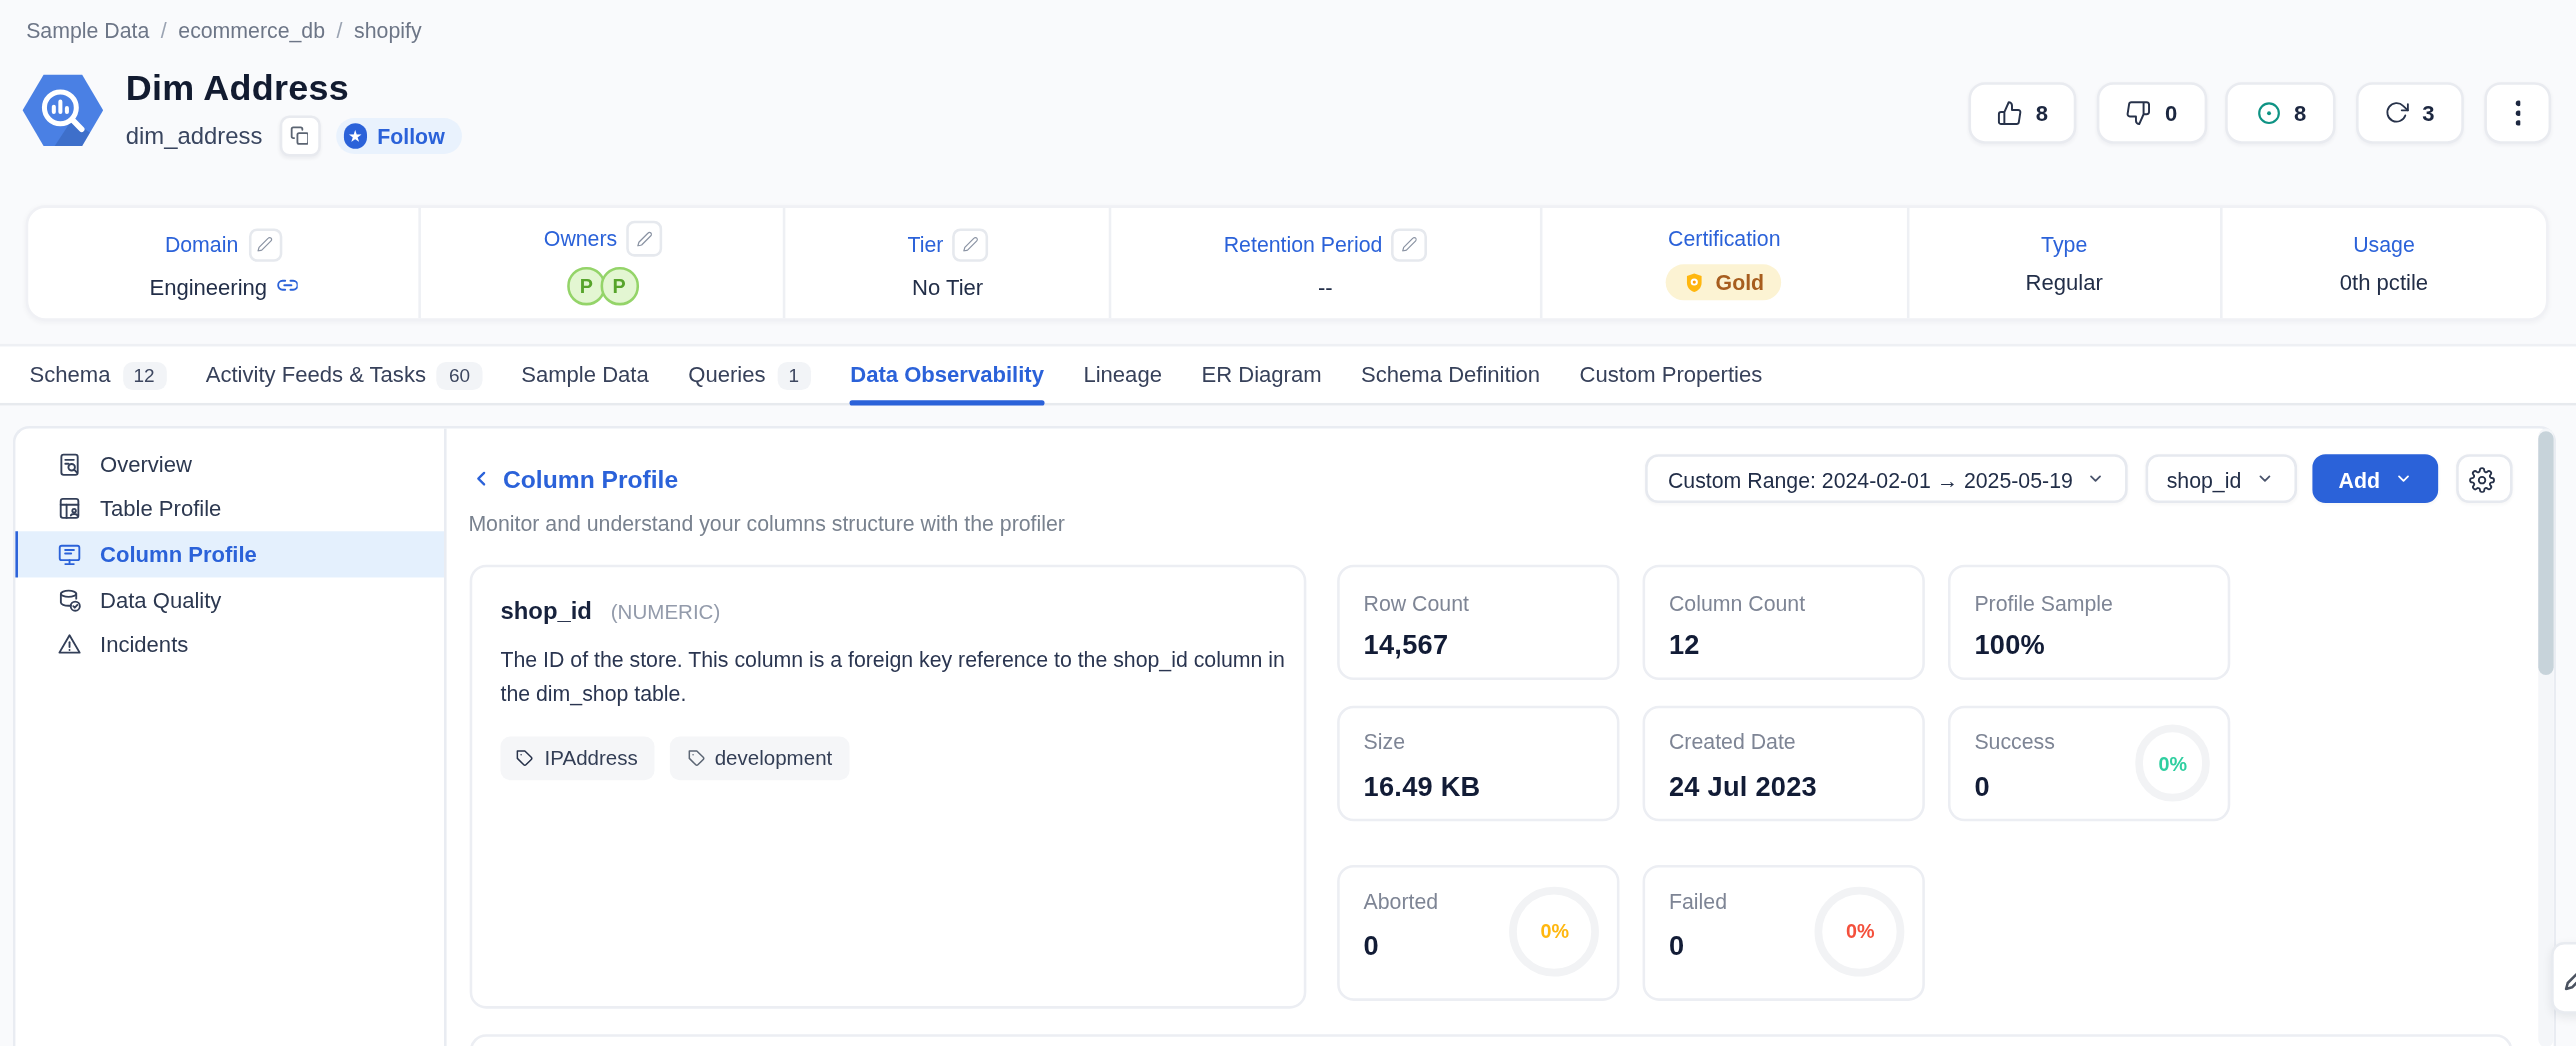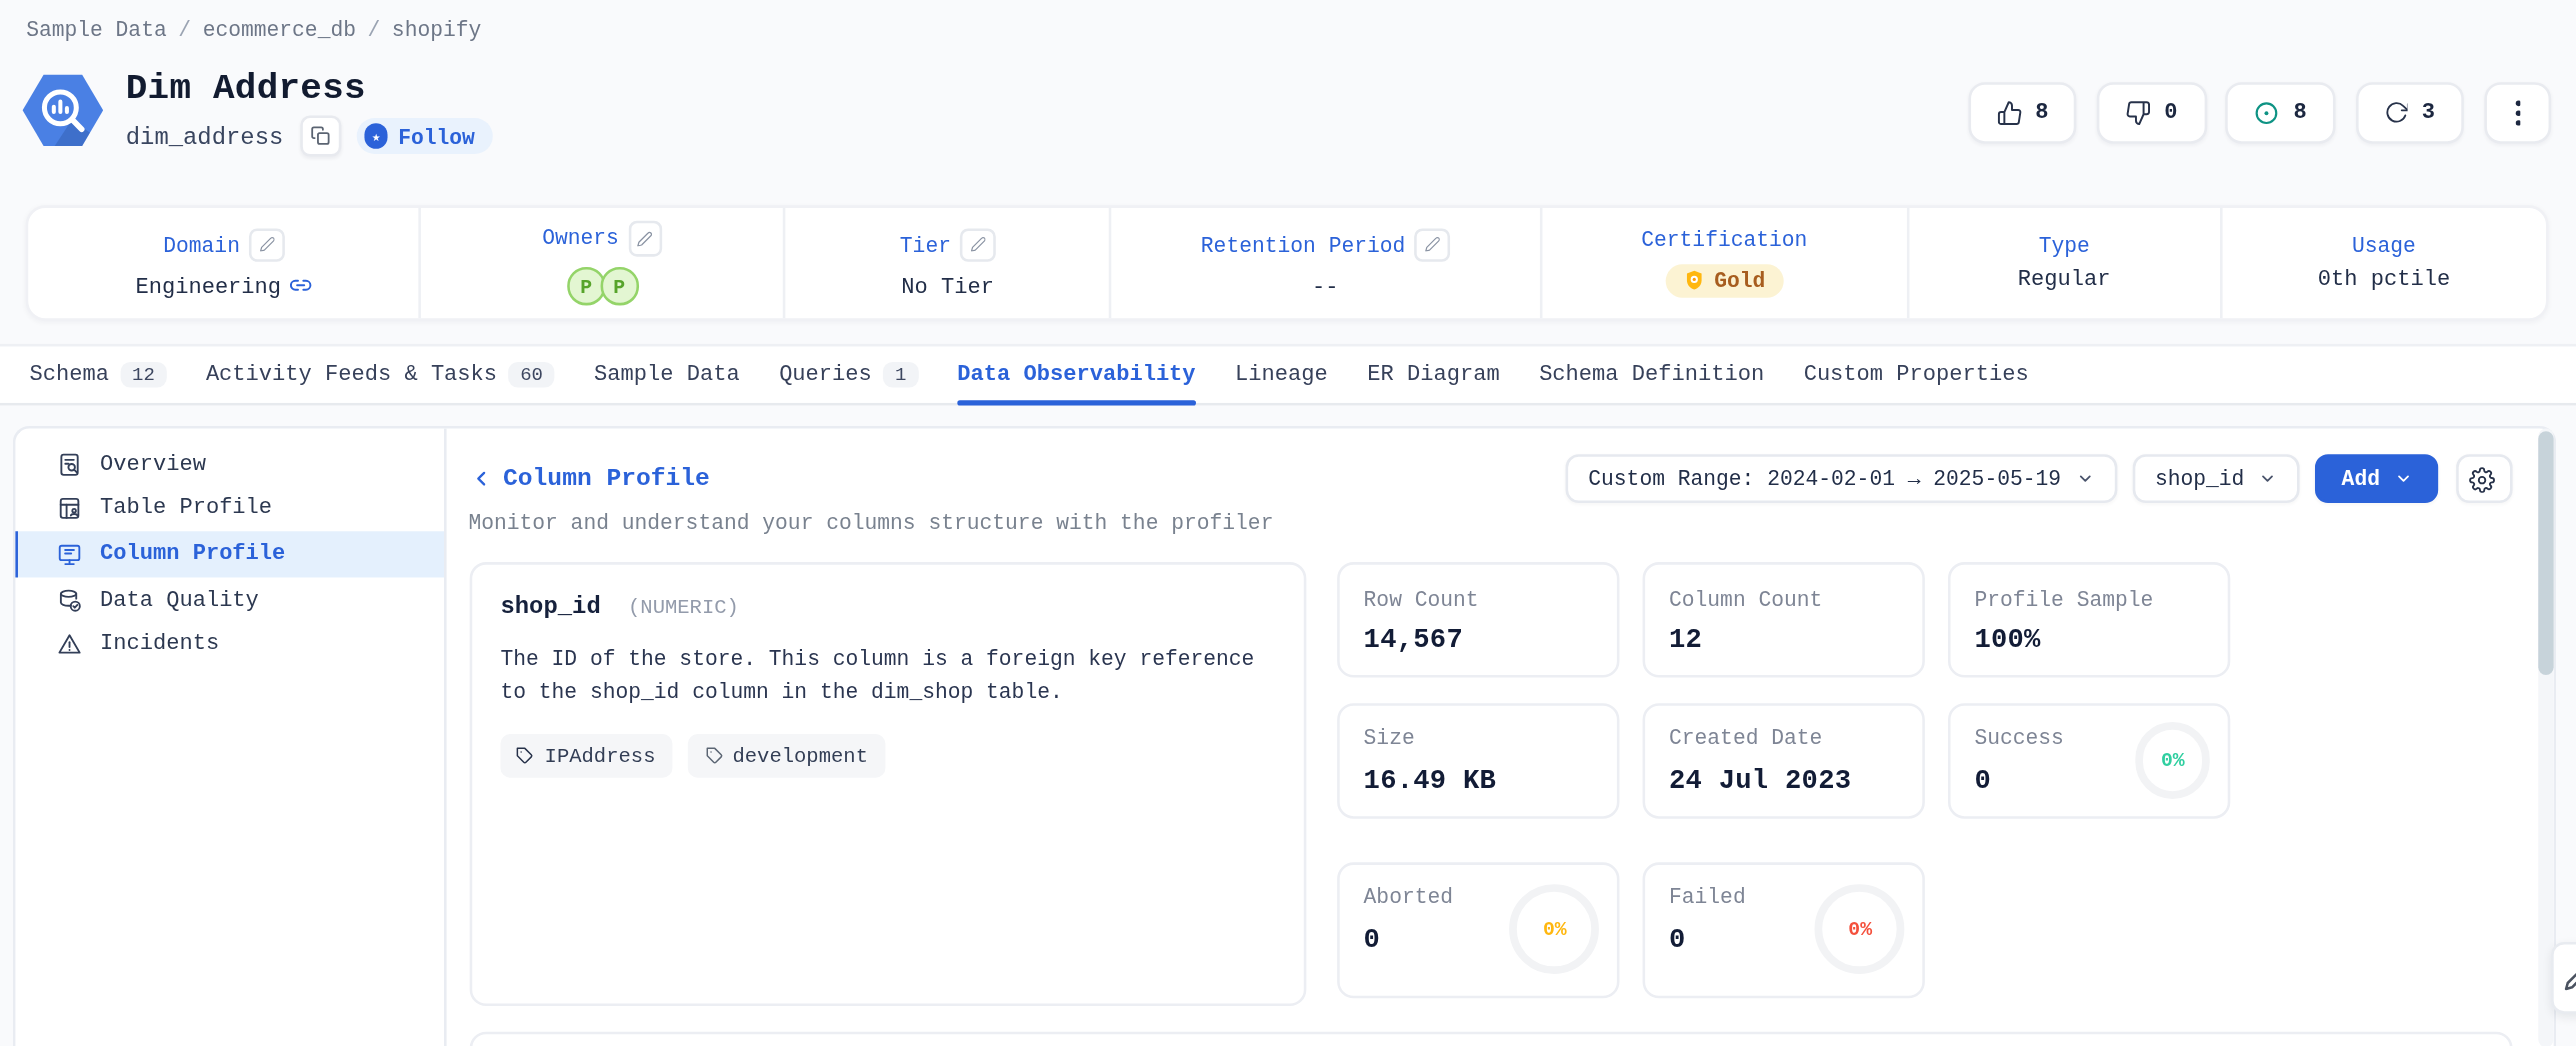--- a/index.html
+++ b/index.html
@@ -1,16 +1,16 @@
 <!DOCTYPE html>
 <html style="font-size:10.2px"><head>
 <meta charset="utf-8">
 <style>
   html,body{margin:0;padding:0;background:#f9fafc;font-family:"Liberation Sans",sans-serif;}
-  .viewport{width:2576px;height:1047px;overflow:hidden;position:relative;font-family:Liberation Mono, monospace;}
+  .viewport{width:2576px;height:1047px;overflow:hidden;position:relative;}
   .canvas{width:1004px;height:408px;position:relative;transform:scale(2.5665);transform-origin:0 0;background:#f9fafc;overflow:hidden;}
   svg{display:block;}
   .ic{stroke:#27324a;stroke-width:1.8;fill:none;stroke-linecap:round;stroke-linejoin:round;}
   
   .breadcrumb{position:absolute;left:10.2px;top:7px;display:flex;gap:4.5px;font-size:8.3px;color:#6d7687;}
   .crumb{cursor:pointer;}
   .crumb-sep{color:#9aa3b2;}
   .hexlogo{position:absolute;left:8.3px;top:25.6px;width:33px;height:34px;}
   .h1{position:absolute;left:49px;top:26px;font-size:14px;font-weight:700;color:#121b30;letter-spacing:0.1px;}
   .subrow{position:absolute;left:49px;top:46px;display:flex;align-items:center;gap:6.4px;height:14px;}

